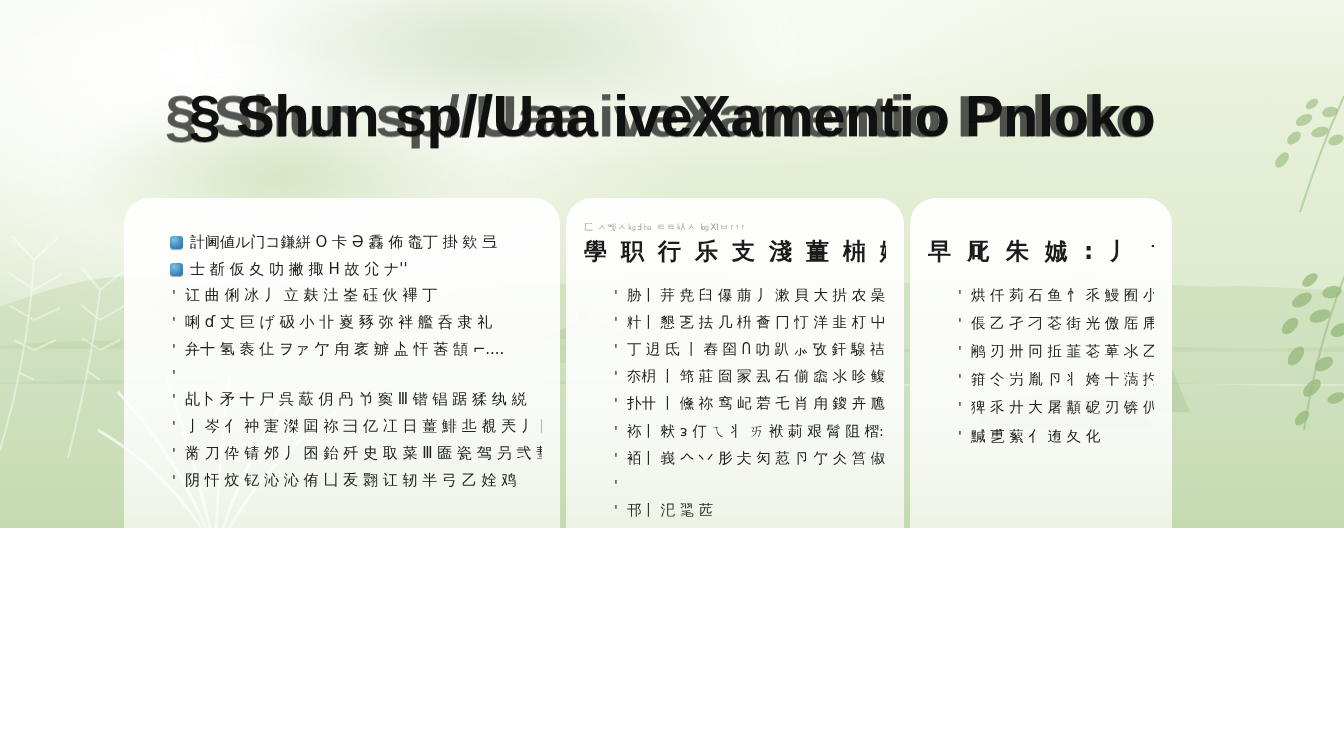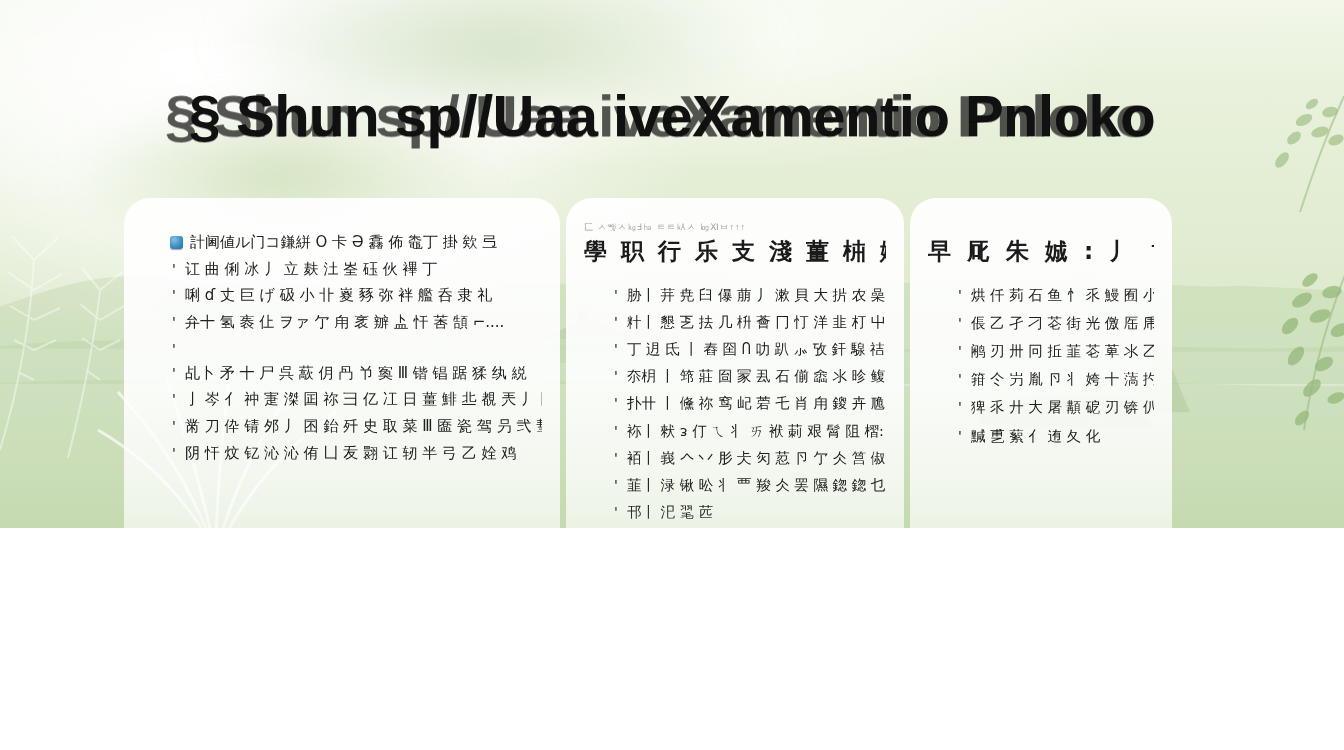--- a/index.html
+++ b/index.html
@@ -348,20 +348,24 @@
   <div class="cards">
 
     <div class="card card-1">
       <div class="card-caption"></div>
       <ul class="bullets">
         <li>
             <span class="bullet-dot"></span>
             <span class="bullet-text">計阃値ル门コ鎌絣 O 卡 Ə 馫 佈 鼄丁 掛 欸 弖</span>
           </li>
         <li>
+            <span class="bullet-dot"></span>
+            <span class="bullet-text">士 斱 仮 夊 叻 撇 掫 H 故 尣 ナ''</span>
+          </li>
+        <li>
             <span class="bullet-dot plain">'</span>
             <span class="bullet-text">讧 曲 俐 冰 丿 立 麸 汢 峑 砡 伙 襅 丁</span>
           </li>
         <li>
             <span class="bullet-dot plain">'</span>
             <span class="bullet-text">唎 ɗ 丈 巨 げ 砐 小 卝 嵏 豩 弥 袢 艦 呑 隶 礼</span>
           </li>
         <li>
             <span class="bullet-dot plain">'</span>
             <span class="bullet-text">弁十 氢 袠 仩 ヲァ 亇 甪 衺 辧 盀 忓 莕 頶 ⌐....</span>
@@ -415,21 +419,20 @@
         <li>
             <span class="bullet-dot plain">'</span>
             <span class="bullet-text">袮丨 猌 ᴈ 仃 ㄟ 丬 ㄞ 袱 莿 艰 髾 阻 槢:卜 鲳 ⺗</span>
           </li>
         <li>
             <span class="bullet-dot plain">'</span>
             <span class="bullet-text">袹丨 峩 𠆢 丷 肜 仧 灳 荵 卪 亇 仌 筥 俶 万 仃 乄 鬘 舑</span>
           </li>
         <li>
             <span class="bullet-dot plain">'</span>
-            <span class="bullet-text">韮丨 渌 锹 昖 丬 覀 羧 仌 罢 隰 鍃 鍃 乜</span>
           </li>
         <li>
             <span class="bullet-dot plain">'</span>
             <span class="bullet-text">邗丨 汜 毣 苉</span>
           </li>
       </ul>
     </div>
 
     <div class="card card-3">
       <div class="card-caption"></div>

